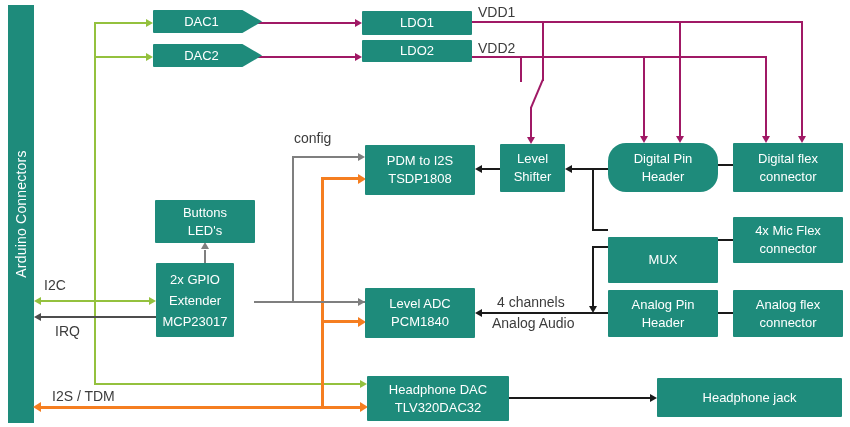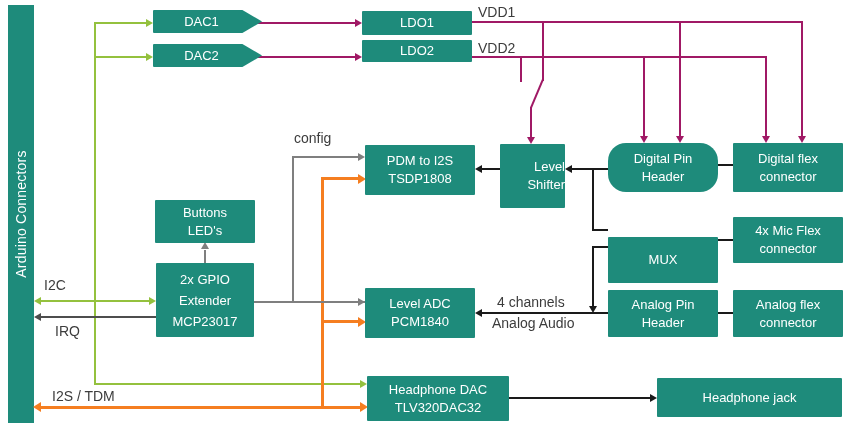--- a/index.html
+++ b/index.html
@@ -130,30 +130,30 @@
   <div class="block" style="left:362px;top:11px;width:110px;height:24px;">
     <span>LDO1</span>
   </div>
   <div class="block" style="left:362px;top:40px;width:110px;height:22px;">
     <span>LDO2</span>
   </div>
   <div class="block" style="left:155px;top:200px;width:100px;height:43px;text-align:right;">
     <span>Buttons</span>
     <span>LED's</span>
   </div>
-  <div class="block" style="left:156px;top:263px;width:98px;height:74px;line-height:21px;">
+  <div class="block" style="left:156px;top:263px;width:78px;height:74px;line-height:21px;">
     <span>2x GPIO</span>
     <span>Extender</span>
     <span>MCP23017</span>
   </div>
   <div class="block" style="left:365px;top:145px;width:110px;height:50px;">
     <span>PDM to I2S</span>
     <span>TSDP1808</span>
   </div>
-  <div class="block" style="left:500px;top:144px;width:65px;height:64px;align-items:flex-end;">
+  <div class="block" style="left:500px;top:144px;width:65px;height:48px;">
     <span>Level</span>
     <span>Shifter</span>
   </div>
   <div class="block" style="left:608px;top:143px;width:110px;height:49px;border-radius:18px;">
     <span>Digital Pin</span>
     <span>Header</span>
   </div>
   <div class="block" style="left:733px;top:143px;width:110px;height:49px;">
     <span>Digital flex</span>
     <span>connector</span>

